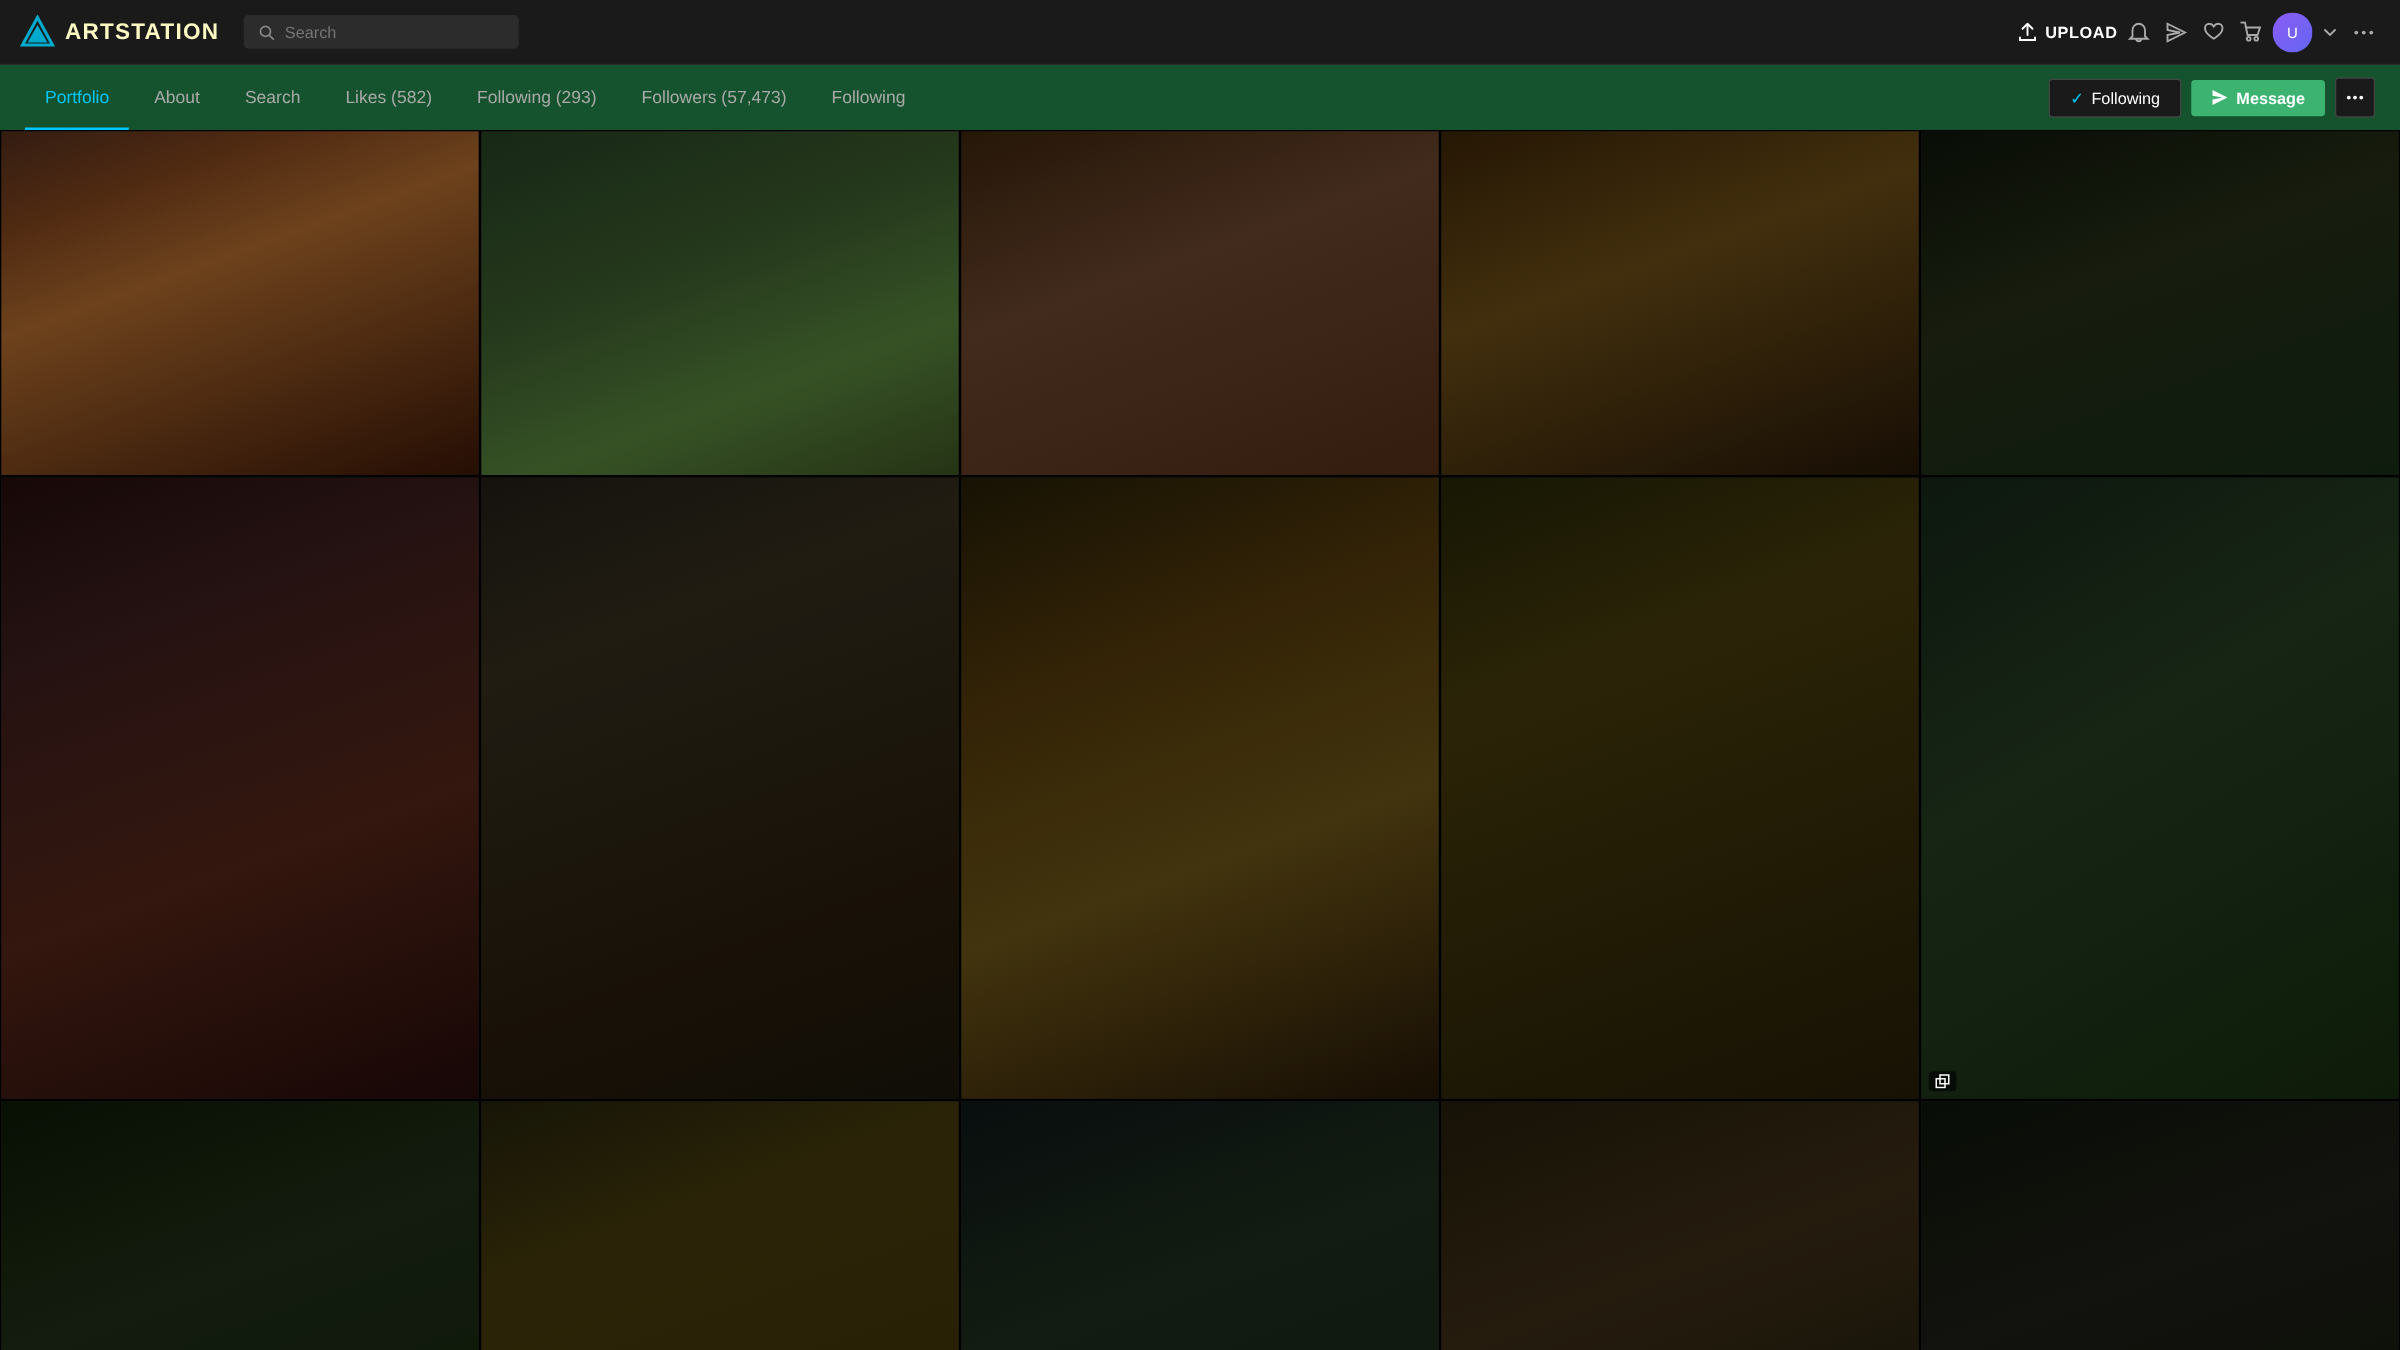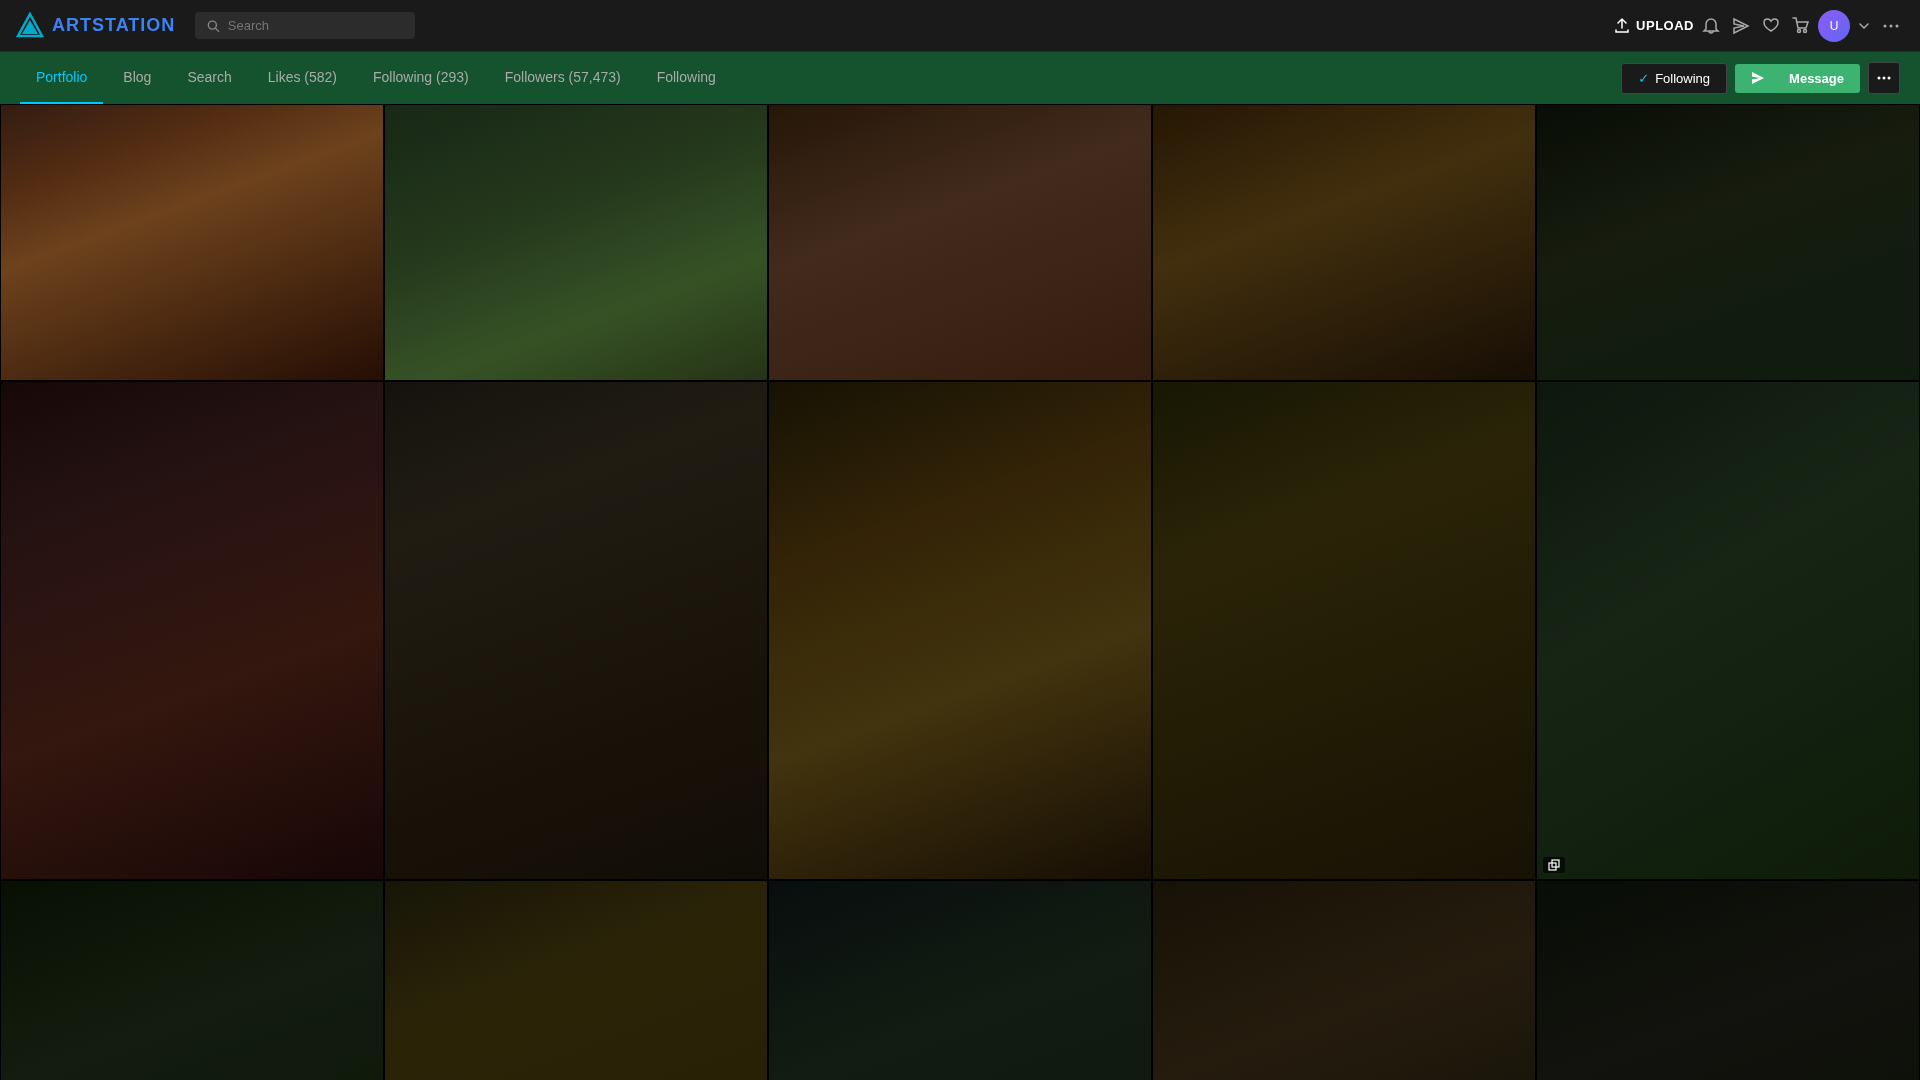--- a/index.html
+++ b/index.html
@@ -31,21 +31,21 @@
       margin-right: 20px;
     }
     .logo-icon {
       width: 28px;
       height: 28px;
     }
     .logo-text {
       font-size: 18px;
       font-weight: 700;
       letter-spacing: 1px;
-      color: #3b82f6;
+      color: #fef9c3;
     }
     .search-bar {
       display: flex;
       align-items: center;
       background: #2c2c2c;
       border-radius: 4px;
       padding: 6px 12px;
       gap: 8px;
       width: 220px;
     }
@@ -153,21 +153,21 @@
       border-radius: 3px;
       font-size: 13px;
       cursor: pointer;
     }
     .following-btn .check {
       color: #00c8ff;
     }
     .message-btn {
       display: flex;
       align-items: center;
-      gap: 24px;
+      gap: 6px;
       background: #3cb371;
       border: none;
       color: #fff;
       padding: 7px 16px;
       border-radius: 3px;
       font-size: 13px;
       font-weight: 600;
       cursor: pointer;
     }
     .more-btn {
@@ -301,21 +301,21 @@
         <circle cx="3" cy="9" r="1.5" fill="#aaa"></circle>
         <circle cx="9" cy="9" r="1.5" fill="#aaa"></circle>
         <circle cx="15" cy="9" r="1.5" fill="#aaa"></circle>
       </svg>
     </button>
   </div>
 </nav>
 
 <nav class="profile-nav">
   <a class="nav-tab active">Portfolio</a>
-  <a class="nav-tab">Blog</a>
+  <a class="nav-tab">About</a>
   <a class="nav-tab">Search</a>
   <a class="nav-tab">Likes (582)</a>
   <a class="nav-tab">Following (293)</a>
   <a class="nav-tab">Followers (57,473)</a>
   <a class="nav-tab">Following</a>
 
   <div class="profile-nav-right">
     <button class="following-btn">
       <span class="check">✓</span>
       <span>Following</span>

